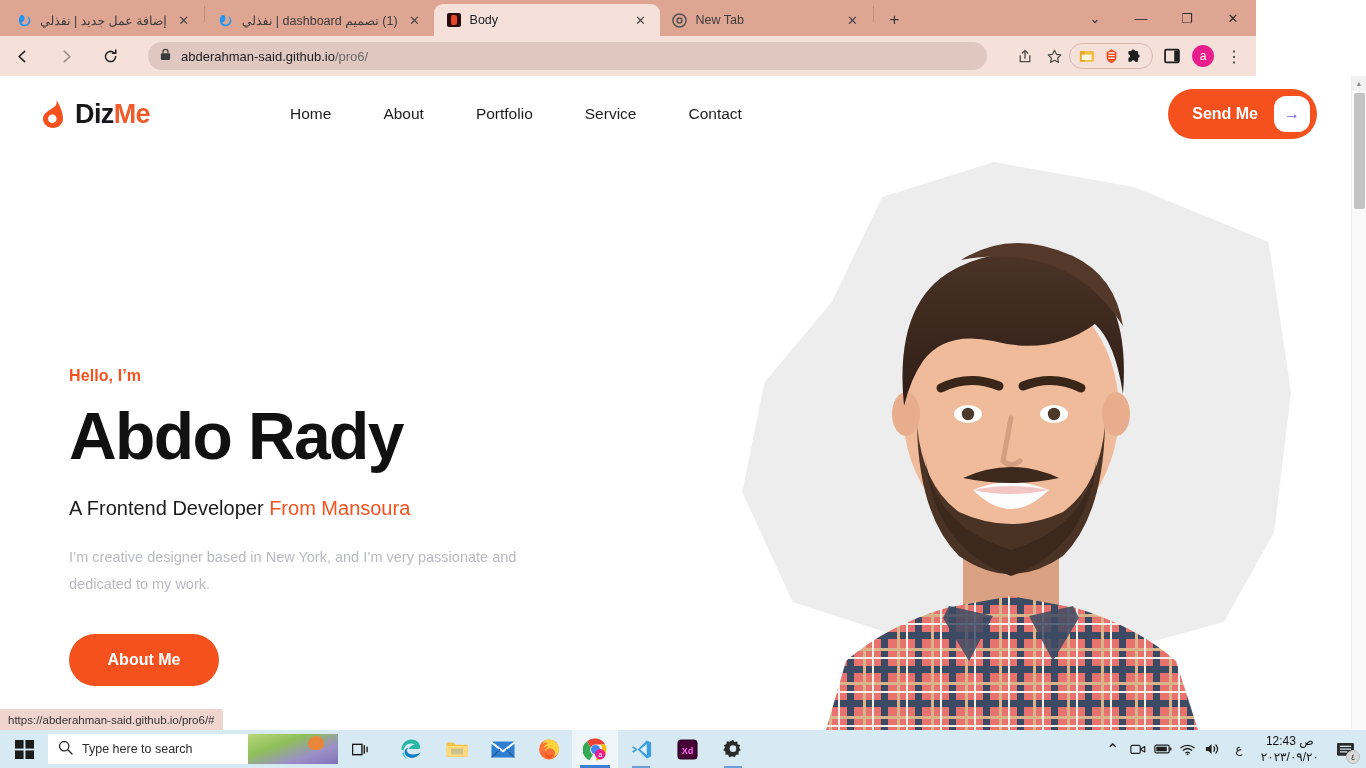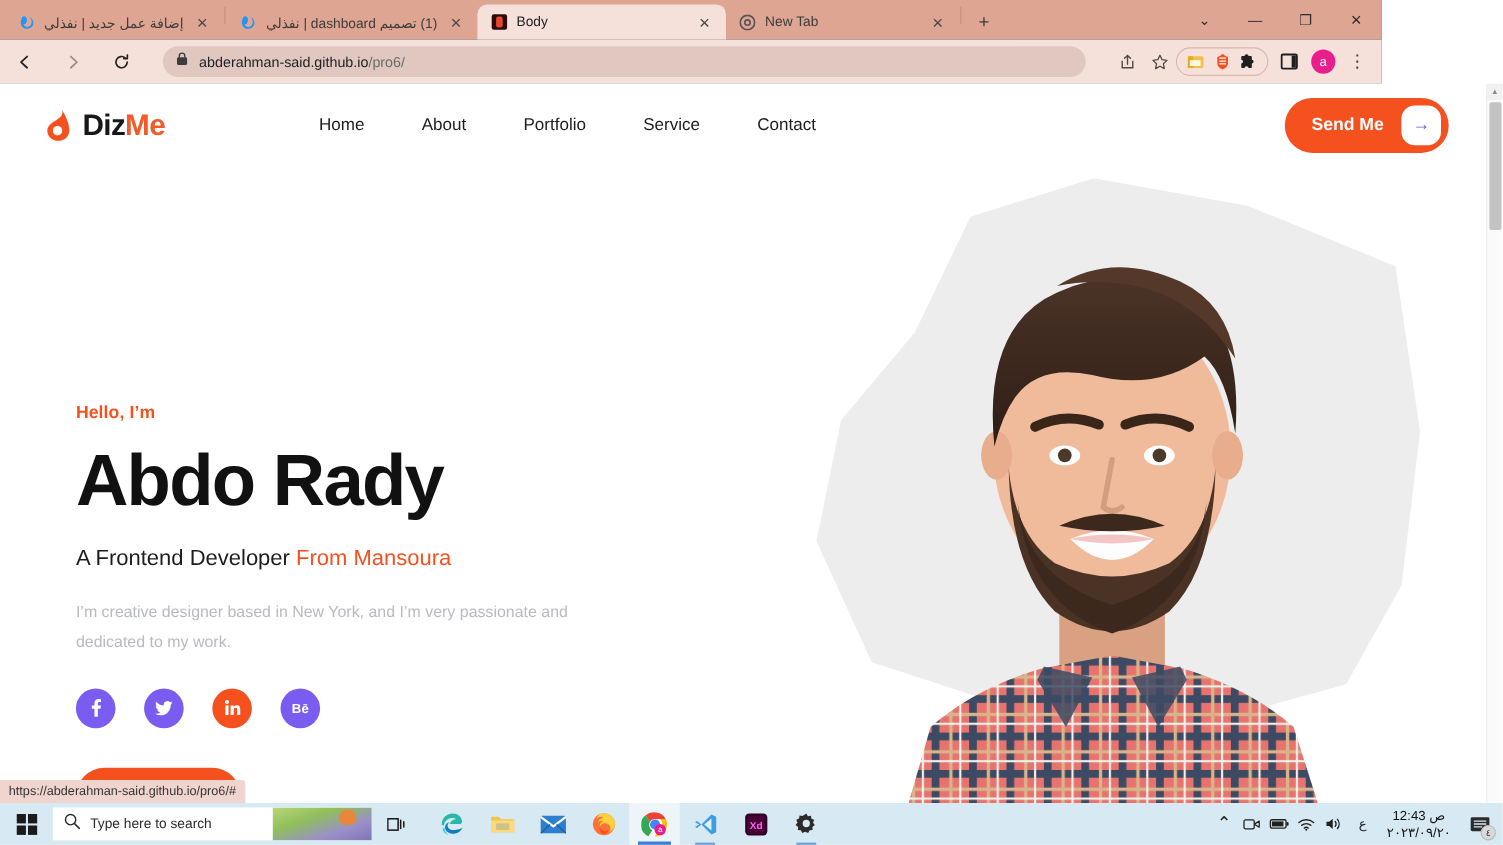--- a/index.html
+++ b/index.html
@@ -4,21 +4,21 @@
 <style>
   * { margin:0; padding:0; box-sizing:border-box; }
   html,body { width:1366px; height:768px; overflow:hidden; }
   body {
     font-family: "Liberation Sans", sans-serif;
     background:#fff;
     -webkit-font-smoothing:antialiased;
   }
 
   
-  .browser { width:1256px; height:730px; position:relative; background:#0369a1; }
+  .browser { width:1256px; height:730px; position:relative; background:#be185d; }
 
   
   .tabstrip {
     height:36px; background:#dfa593; display:flex; align-items:flex-end;
     padding-left:4px; position:relative;
   }
   .tab {
     height:32px; display:flex; align-items:center; gap:8px;
     padding:0 10px 0 12px; border-radius:9px 9px 0 0;
     font-size:12px; color:#3c3c3c; position:relative;
@@ -423,40 +423,20 @@
             <path d="M252 322 Q300 300 348 322 Q300 332 252 322 Z" fill="#3c281d"></path>
           </svg>
         </div>
 
         <div class="hero-copy">
           <div class="hello">Hello, I’m</div>
           <h1 class="hero-name">Abdo Rady</h1>
           <div class="hero-role"><span>A Frontend Developer </span><span class="org">From Mansoura</span></div>
           <p class="hero-desc">I’m creative designer based in New York, and I’m very passionate and dedicated to my work.</p>
 
-          <div class="socials">
-            <a class="soc">
-              <svg width="9" height="17" viewBox="0 0 10 18">
-                  <path d="M6.6 18V9.8h2.7l.4-3.2H6.6V4.6c0-.9.26-1.5 1.6-1.5h1.7V.24C9.6.17 8.6 0 7.4 0 4.9 0 3.2 1.5 3.2 4.3v2.3H.5v3.2h2.7V18z" fill="#fff"></path>
-                </svg>
-            </a>
-            <a class="soc">
-              <svg width="16" height="14" viewBox="0 0 18 15">
-                  <path d="M18 1.8a7 7 0 0 1-2.1.6A3.7 3.7 0 0 0 17.5.3a7.3 7.3 0 0 1-2.3.9A3.65 3.65 0 0 0 8.9 4.5 10.4 10.4 0 0 1 1.2.7a3.65 3.65 0 0 0 1.1 4.9 3.6 3.6 0 0 1-1.6-.5v.05a3.65 3.65 0 0 0 2.9 3.6 3.7 3.7 0 0 1-1.6.06 3.65 3.65 0 0 0 3.4 2.5A7.3 7.3 0 0 1 0 13a10.3 10.3 0 0 0 5.6 1.6c6.7 0 10.4-5.6 10.4-10.4v-.5A7.3 7.3 0 0 0 18 1.8z" fill="#fff"></path>
-                </svg>
-            </a>
-            <a class="soc hot">
-              <svg width="15" height="15" viewBox="0 0 16 16">
-                  <rect x="1" y="5.6" width="3" height="9.4" fill="#fff"></rect>
-                  <circle cx="2.5" cy="2.3" r="2" fill="#fff"></circle>
-                  <path d="M6 5.6h2.9v1.3a3.2 3.2 0 0 1 2.9-1.5c3 0 3.6 1.9 3.6 4.4V15h-3v-4.5c0-1.1 0-2.5-1.55-2.5-1.55 0-1.8 1.2-1.8 2.4V15H6z" fill="#fff"></path>
-                </svg>
-            </a>
-            <a class="soc" style="font-size:12px">Bē</a>
-          </div>
 
           <div class="about-btn">About Me</div>
         </div>
       </div>
     </div>
 
     <div class="scrollbar">
       <div class="sb-up">▲</div>
       <div class="sb-thumb"></div>
     </div>

